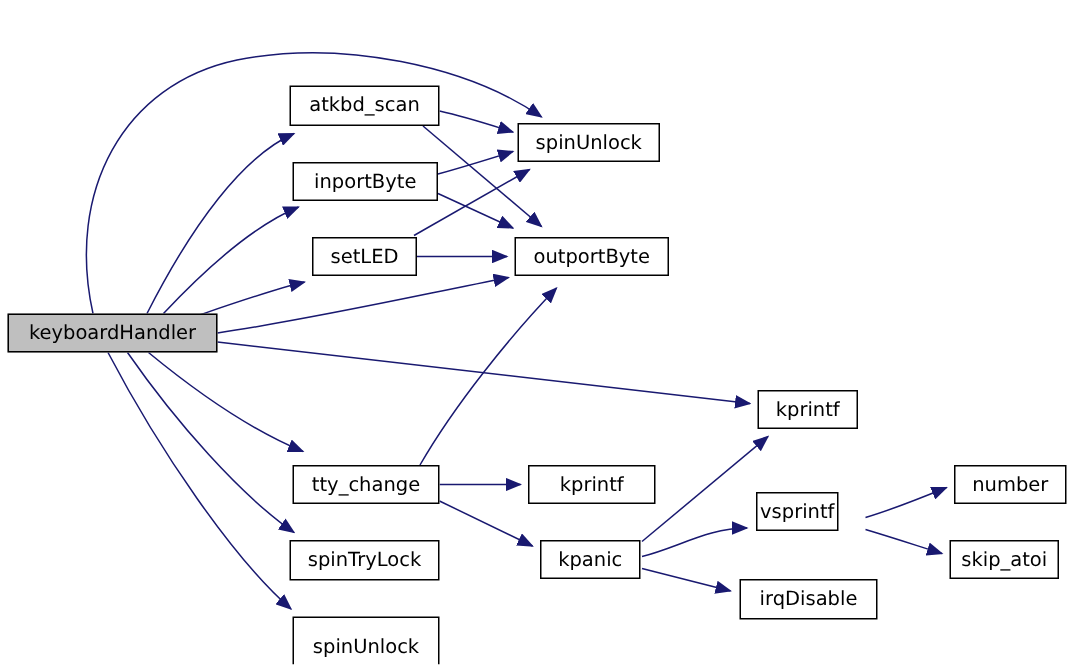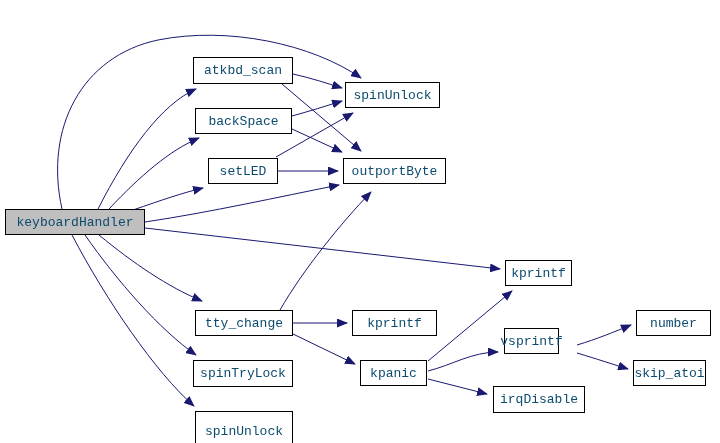--- a/index.html
+++ b/index.html
@@ -6,23 +6,22 @@
   .canvas{
     position:relative;width:720px;height:443px;background:#ffffff;
     font-family:"DejaVu Sans","Liberation Sans",sans-serif;
     overflow:hidden;
   }
   .edges{position:absolute;left:0;top:0;}
   .node{
     position:absolute;box-sizing:border-box;
     background:#ffffff;border:1px solid #000000;
     display:flex;align-items:center;justify-content:center;
-    font-size:13px;line-height:1;color:#0c4a6e;white-space:nowrap;
+    font-size:13px;line-height:1;color:#000000;white-space:nowrap;
     cursor:pointer;
-    font-family:Liberation Mono, monospace;
   }
   .node.highlight{background:#bfbfbf;}
 </style>
 </head>
 <body>
 
 <div class="canvas">
 
   <svg class="edges" width="720" height="443" viewBox="0 0 720 443">
     <defs>
@@ -52,21 +51,21 @@
       <path marker-end="url(#arrow)" d="M428,361 L512,291"></path>
       <path marker-end="url(#arrow)" d="M428,371 C452,365 472,352 498,352"></path>
       <path marker-end="url(#arrow)" d="M428,379 L487,394"></path>
       <path marker-end="url(#arrow)" d="M577,345 C597,339 614,332 631,325"></path>
       <path marker-end="url(#arrow)" d="M577,353 C597,359 612,364 628,369"></path>
     </g>
   </svg>
 
   <div class="node highlight" style="left:5px;  top:209px;width:140px;height:26px">keyboardHandler</div>
   <div class="node" style="left:193px;top:57px; width:100px;height:27px">atkbd_scan</div>
-  <div class="node" style="left:195px;top:108px;width:97px; height:26px">backSpace</div>
+  <div class="node" style="left:195px;top:108px;width:97px; height:26px">inportByte</div>
   <div class="node" style="left:208px;top:158px;width:70px; height:26px">setLED</div>
   <div class="node" style="left:345px;top:82px; width:95px; height:26px">spinUnlock</div>
   <div class="node" style="left:343px;top:158px;width:103px;height:26px">outportByte</div>
   <div class="node" style="left:505px;top:260px;width:67px; height:26px">kprintf</div>
   <div class="node" style="left:195px;top:310px;width:98px; height:26px">tty_change</div>
   <div class="node" style="left:352px;top:310px;width:85px; height:26px">kprintf</div>
   <div class="node" style="left:193px;top:360px;width:100px;height:27px">spinTryLock</div>
   <div class="node" style="left:195px;top:411px;width:98px; height:41px">spinUnlock</div>
   <div class="node" style="left:360px;top:360px;width:67px; height:26px">kpanic</div>
   <div class="node" style="left:504px;top:328px;width:55px; height:26px">vsprintf</div>

